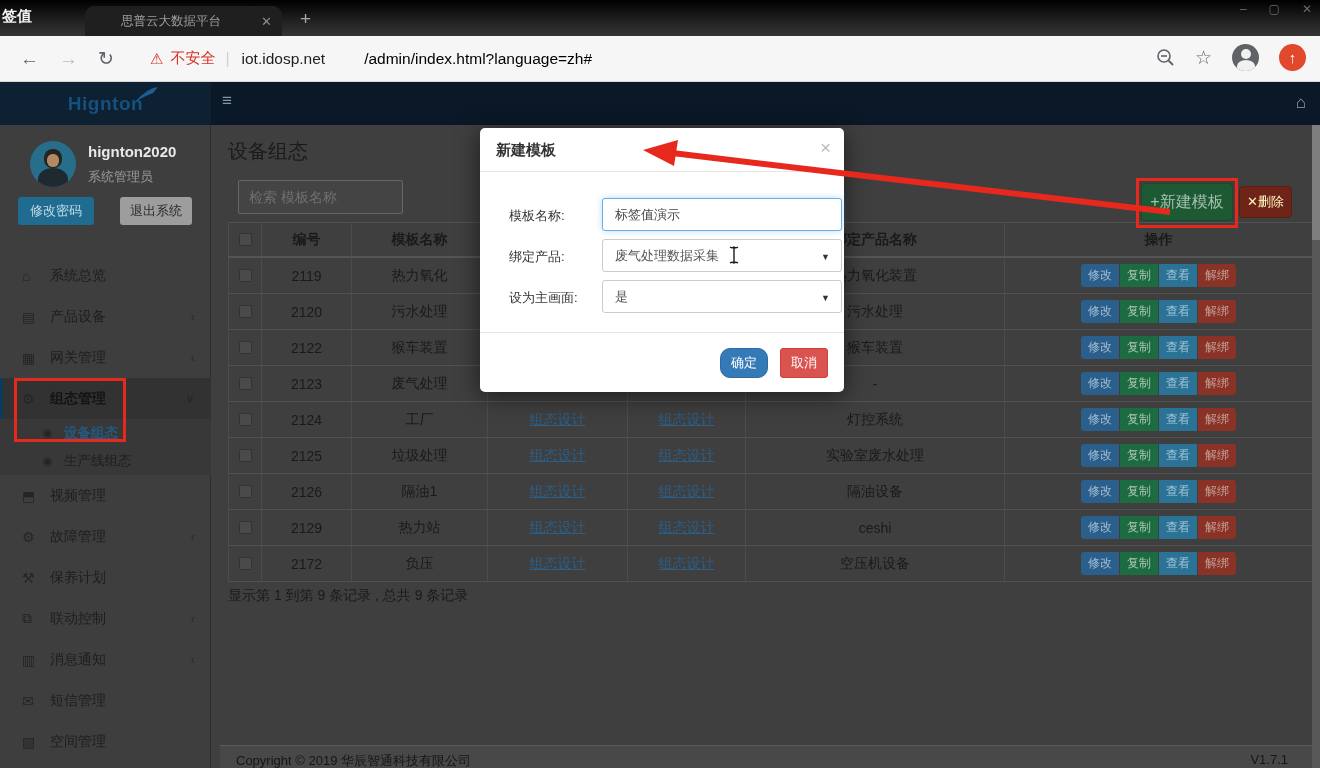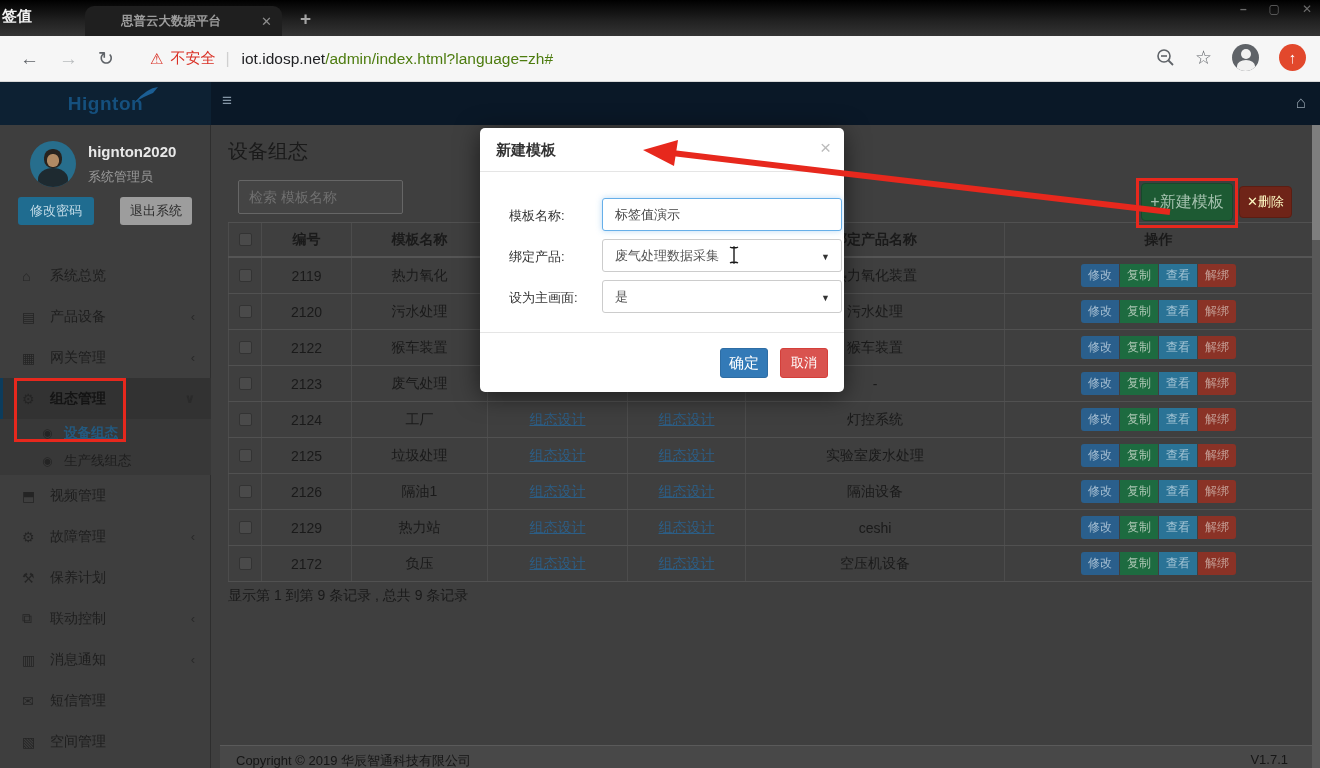--- a/index.html
+++ b/index.html
@@ -1,38 +1,38 @@
 <!DOCTYPE html>
 <html><head>
 <meta charset="utf-8">
 <style>
   * { margin:0; padding:0; box-sizing:border-box; }
   body { font-family:"Liberation Sans","DejaVu Sans",sans-serif; }
   #app { position:relative; width:1320px; height:768px; overflow:hidden; background:#3f3f3f; }
 
   
   .tabstrip { position:absolute; left:0; top:0; width:1320px; height:36px;
-    background:linear-gradient(180deg,#000 0%,#222 60%,#343434 100%);font-weight:bold; }
+    background:linear-gradient(180deg,#000 0%,#222 60%,#343434 100%); }
   .anno-text { position:absolute; left:2px; top:7px; color:#f2f2f2; font-size:15px; font-weight:bold; z-index:120; }
   .tab { position:absolute; left:85px; top:6px; width:197px; height:30px; background:#1f1f1f;
     border-radius:9px 9px 0 0; display:flex; align-items:center; padding:0 10px 0 36px; }
   .tab-title { color:#9c9c9c; font-size:12.5px; flex:1; white-space:nowrap; overflow:hidden; }
   .tab-close { color:#8d8d8d; font-size:13px; margin-left:8px; cursor:default; }
   .newtab { position:absolute; left:300px; top:8px; color:#a5a5a5; font-size:19px; }
   .wincontrols { position:absolute; right:8px; top:2px; display:flex; gap:22px; color:#6b6b6b; font-size:12px; }
   .toolbar { position:absolute; left:0; top:36px; width:1320px; height:46px; background:#f6f6f6;
     border-bottom:1px solid #d8d8d8; display:flex; align-items:center; }
   .nav-ic { font-size:19px; color:#5f6368; margin-left:20px; }
   .nav-ic.dis { color:#b9bcbe; }
   .secchip { display:flex; align-items:center; margin-left:36px; font-size:15px; }
   .warn-tri { color:#d93025; font-size:15px; margin-right:7px; }
   .warn-txt { color:#d93025; margin-right:10px; }
   .chip-sep { color:#d0d0d0; margin-right:12px; font-size:16px; }
   .url { font-size:15.5px; color:#202124; }
-  .url .path { color:#4d7c0f; }
+  .url .path { color:#000000;margin-left:39px; }
   .tool-right { position:absolute; right:14px; top:44px; display:flex; align-items:center; gap:20px; }
   .star { font-size:19px; color:#5f6368; }
   .avatar-chrome { width:27px; height:27px; border-radius:50%; background:#5f6368; position:relative; overflow:hidden; }
   .avatar-chrome:before { content:""; position:absolute; left:8.5px; top:5px; width:10px; height:10px; border-radius:50%; background:#f1f1f1; }
   .avatar-chrome:after { content:""; position:absolute; left:4.5px; top:16px; width:18px; height:12px; border-radius:50% 50% 0 0; background:#f1f1f1; }
   .update-btn { width:27px; height:27px; border-radius:50%; background:#e2482c; color:#fff; font-size:15px;
     display:flex; align-items:center; justify-content:center; font-weight:bold; }
 
   
   .appbar { position:absolute; left:0; top:82px; width:1320px; height:43px; background:#0a1827; }
@@ -108,21 +108,21 @@
   .m-close { position:absolute; right:13px; top:9px; font-size:19px; color:#bcbcbc; }
   .m-body { position:relative; height:160px; }
   .f-row { position:absolute; left:12px; width:364px; height:33px; }
   .f-row .flabel { position:absolute; left:17px; top:9px; font-size:13px; color:#333; }
   .f-ctl { position:absolute; left:110px; top:0; width:240px; height:33px; background:#fff;
     border:1px solid #ccc; border-radius:3px; font-size:13px; color:#555; display:flex; align-items:center; padding-left:12px; }
   .f-ctl.focus { border:1px solid #66afe9; box-shadow:0 0 6px rgba(102,175,233,.45); color:#444; }
   .f-ctl .caret { position:absolute; right:11px; top:12px; font-size:9px; color:#333; }
   .m-foot { position:absolute; left:0; top:204px; width:364px; height:60px; border-top:1px solid #e5e5e5; }
   .btn-ok { position:absolute; right:76px; top:15px; width:48px; height:30px; background:#337ab7;
-    border:1px solid #2e6da4; border-radius:3px; color:#fff; font-size:15px; }
+    border:1px solid #2e6da4; border-radius:10px; color:#fff; font-size:13px; }
   .btn-cancel { position:absolute; right:16px; top:15px; width:48px; height:30px; background:#d9534f;
     border:1px solid #d43f3a; border-radius:3px; color:#fff; font-size:13px; }
 
   
   .anno { position:absolute; border:3px solid #e7281d; z-index:110; pointer-events:none; }
   .anno-rect-sidebar { left:14px; top:378px; width:112px; height:64px; }
   .anno-rect-newbtn { left:1136px; top:178px; width:102px; height:50px; }
   #arrow-svg { position:absolute; left:0; top:0; z-index:115; pointer-events:none; }
   .ibeam { position:absolute; left:728px; top:245px; z-index:60; pointer-events:none; }
 </style>

